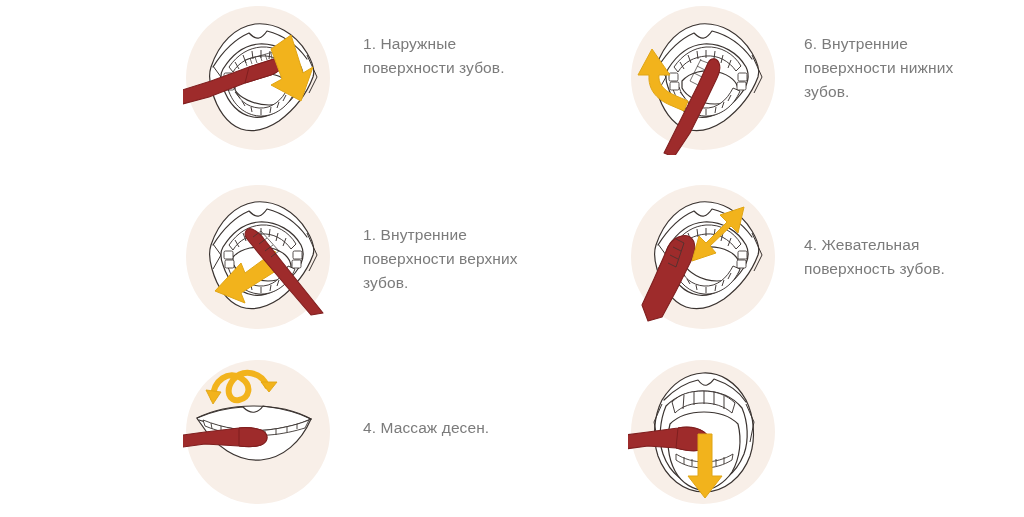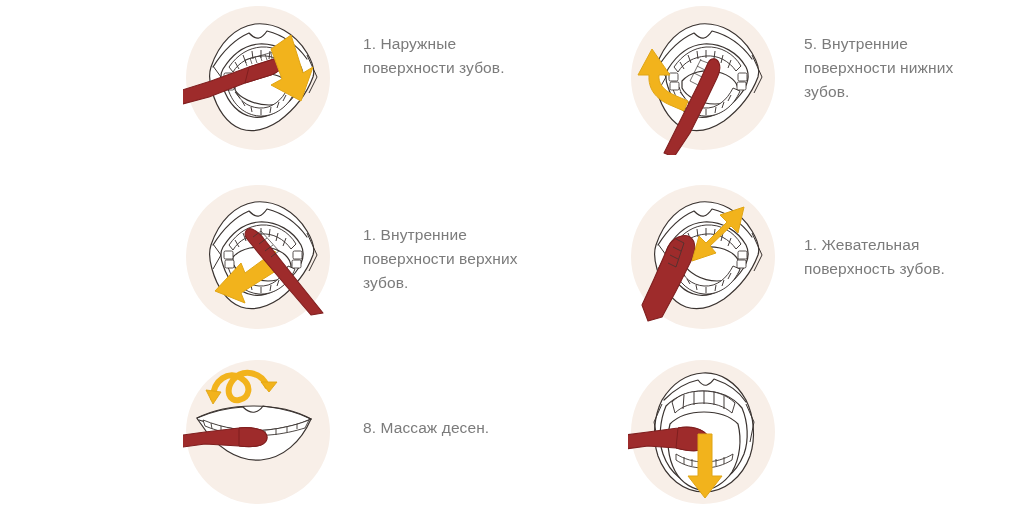--- a/index.html
+++ b/index.html
@@ -191,21 +191,21 @@
           <g stroke="#3a3330" stroke-width="0.7" fill="none">
             <path d="M70,80 L62,76"></path>
               <path d="M74,72 L66,68"></path>
               <path d="M77,65 L69,61"></path>
             <path d="M80,58 L72,55"></path>
             <path d="M62,76 L73,54"></path>
           </g>
         </g>
       </svg>
     </div>
-    <div class="panel-caption">5. Внутренние
+    <div class="panel-caption">6. Внутренние
 поверхности нижних
 зубов.</div>
   </div>
 
   <div class="panel" id="panel-3">
     <div class="panel-figure">
       <svg viewBox="0 0 150 150" xmlns="http://www.w3.org/2000/svg">
         <circle cx="75" cy="74" r="72" fill="#f8efe8"></circle>
         <g fill="none" stroke="#3a3330" stroke-width="1.2" stroke-linejoin="round" stroke-linecap="round">
           <path d="M28,62 C36,38 52,22 72,19 C92,17 112,28 124,48 C130,58 132,66 130,72 C124,88 112,104 96,116 C84,124 70,128 58,124 C44,119 34,104 29,86 C26,76 26,68 28,62 Z" fill="#ffffff"></path>
@@ -315,21 +315,21 @@
             <path d="M40,80 L48,84"></path>
             <path d="M56,60 L48,84"></path>
           </g>
         </g>
 
         <g>
           <path d="M116,24 L92,32 L99,39 L78,60 L71,53 L64,78 L88,70 L82,63 L103,43 L110,50 Z" fill="#f2b31c" stroke="#e0a515" stroke-width="1" stroke-linejoin="round"></path>
         </g>
       </svg>
     </div>
-    <div class="panel-caption">1. Жевательная
+    <div class="panel-caption">4. Жевательная
 поверхность зубов.</div>
   </div>
 
   <div class="panel" id="panel-5">
     <div class="panel-figure">
       <svg viewBox="0 0 150 150" xmlns="http://www.w3.org/2000/svg">
         <circle cx="75" cy="74" r="72" fill="#f8efe8"></circle>
 
         <g fill="none" stroke="#3a3330" stroke-width="1.2" stroke-linejoin="round" stroke-linecap="round">
           <path d="M14,60 C30,52 50,48 70,48 C92,48 112,52 128,61 C118,84 100,100 78,102 C54,104 32,88 18,66 C16,63 14,61 14,60 Z" fill="#ffffff"></path>
@@ -357,21 +357,21 @@
 
         <g fill="none" stroke="#f2b31c" stroke-width="6" stroke-linecap="round">
           <path d="M30,40 C30,22 46,12 58,20 C70,28 66,40 56,42 C46,44 42,32 50,22 C60,10 78,14 84,28"></path>
         </g>
         <g>
           <path d="M30,46 L23,32 L38,34 Z" fill="#f2b31c" stroke="#e0a515" stroke-width="0.9" stroke-linejoin="round"></path>
           <path d="M86,34 L78,24 L94,24 Z" fill="#f2b31c" stroke="#e0a515" stroke-width="0.9" stroke-linejoin="round"></path>
         </g>
       </svg>
     </div>
-    <div class="panel-caption">8. Массаж десен.</div>
+    <div class="panel-caption">4. Массаж десен.</div>
   </div>
 
   <div class="panel" id="panel-6">
     <div class="panel-figure">
       <svg viewBox="0 0 150 150" xmlns="http://www.w3.org/2000/svg">
         <circle cx="75" cy="74" r="72" fill="#f8efe8"></circle>
 
         <g fill="none" stroke="#3a3330" stroke-width="1.2" stroke-linejoin="round" stroke-linecap="round">
           <path d="M34,42 C44,26 58,16 75,15 C92,14 108,24 118,42 C126,58 128,80 122,98 C114,120 96,134 76,134 C56,134 38,120 30,98 C24,80 26,58 34,42 Z" fill="#ffffff"></path>
           <path d="M36,42 C48,30 60,24 70,22 C73,26 76,28 79,27 C82,26 84,24 86,21 C98,25 110,32 118,44"></path>

